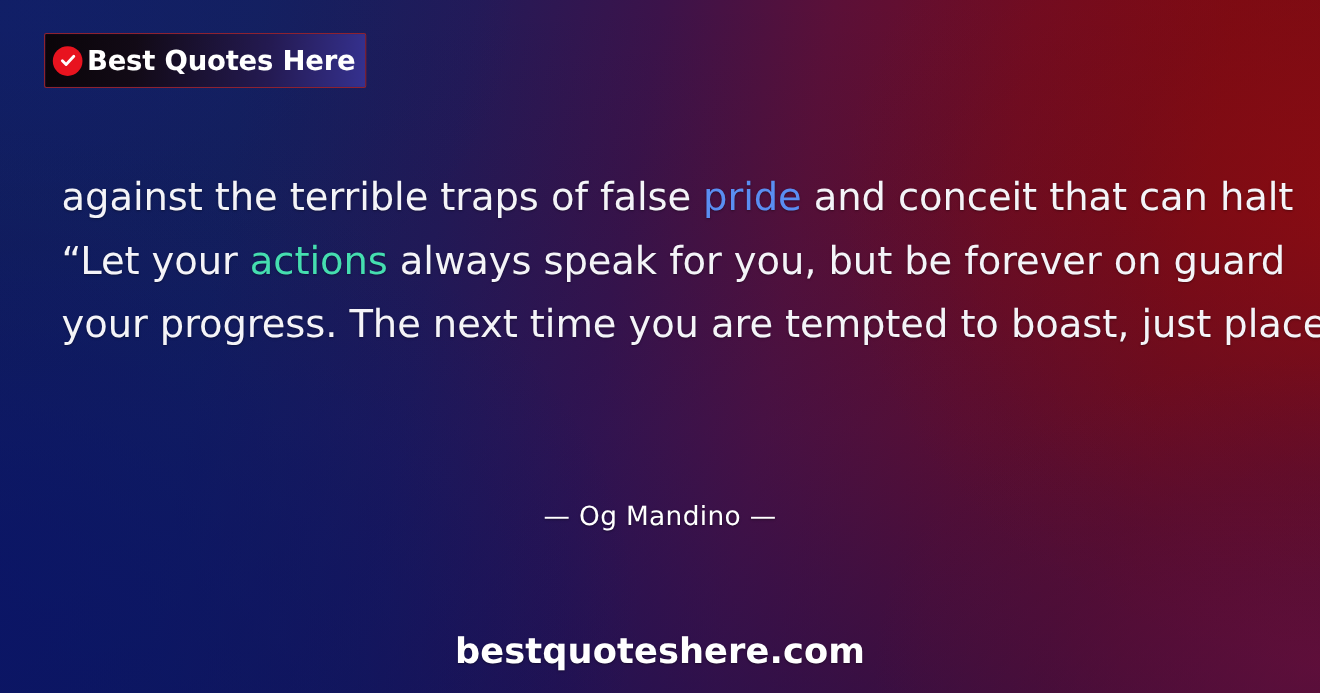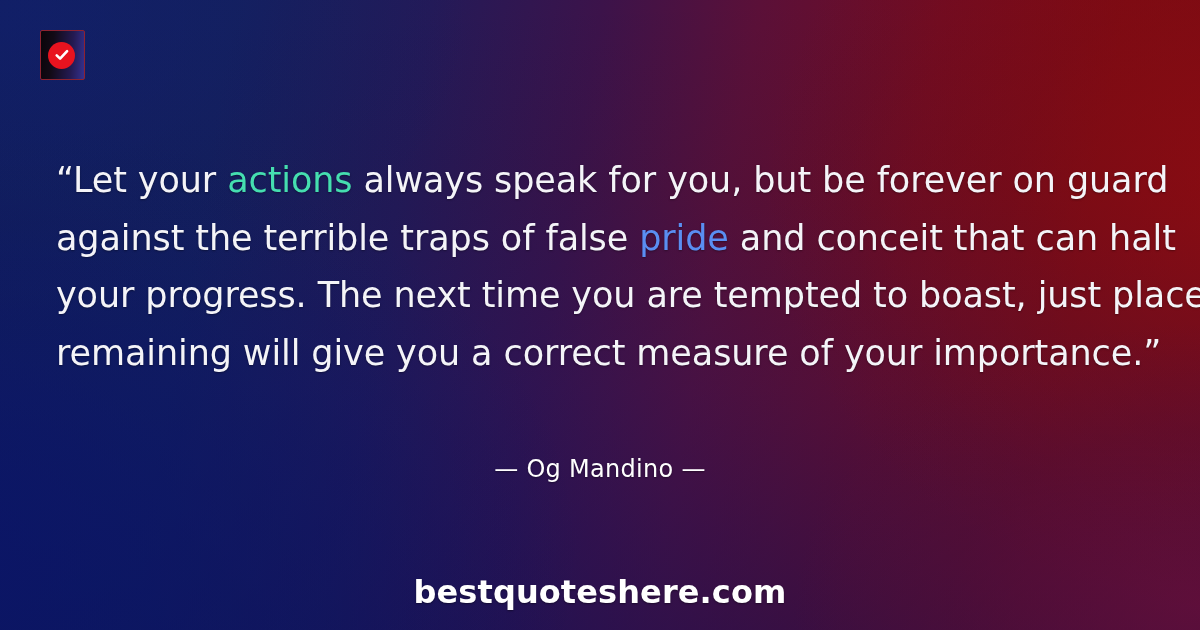--- a/index.html
+++ b/index.html
@@ -193,34 +193,32 @@
   <div class="bg-layer bg-glow-topblue"></div>
   <div class="bg-layer bg-glow-red"></div>
   <div class="bg-layer bg-glow-magenta"></div>
 
   <div class="brand-badge">
     <span class="brand-check">
       <svg width="17" height="17" viewBox="0 0 17 17" aria-hidden="true">
         <path d="M3.2 8.8 L6.6 12.2 L13.6 4.6" fill="none" stroke="#ffffff" stroke-width="2.6" stroke-linecap="round" stroke-linejoin="round"></path>
       </svg>
     </span>
+    <span class="brand-name">Best Quotes Here</span>
   </div>
 
   <div class="quote-block">
+    <div class="quote-line">
+      <span>against the terrible traps of false </span><span class="hl-blue">pride</span><span> and conceit that can halt</span>
+    </div>
     <div class="quote-line">
       <span>“Let your </span><span class="hl-green">actions</span><span> always speak for you, but be forever on guard</span>
     </div>
     <div class="quote-line">
-      <span>against the terrible traps of false </span><span class="hl-blue">pride</span><span> and conceit that can halt</span>
-    </div>
-    <div class="quote-line">
       <span>your progress. The next time you are tempted to boast, just place</span>
     </div>
-    <div class="quote-line">
-      <span>remaining will give you a correct measure of your importance.”</span>
-    </div>
   </div>
 
   <div class="quote-author">— Og Mandino —</div>
 
   <div class="site-footer">bestquoteshere.com</div>
 
 </div>
 
 </body></html>

